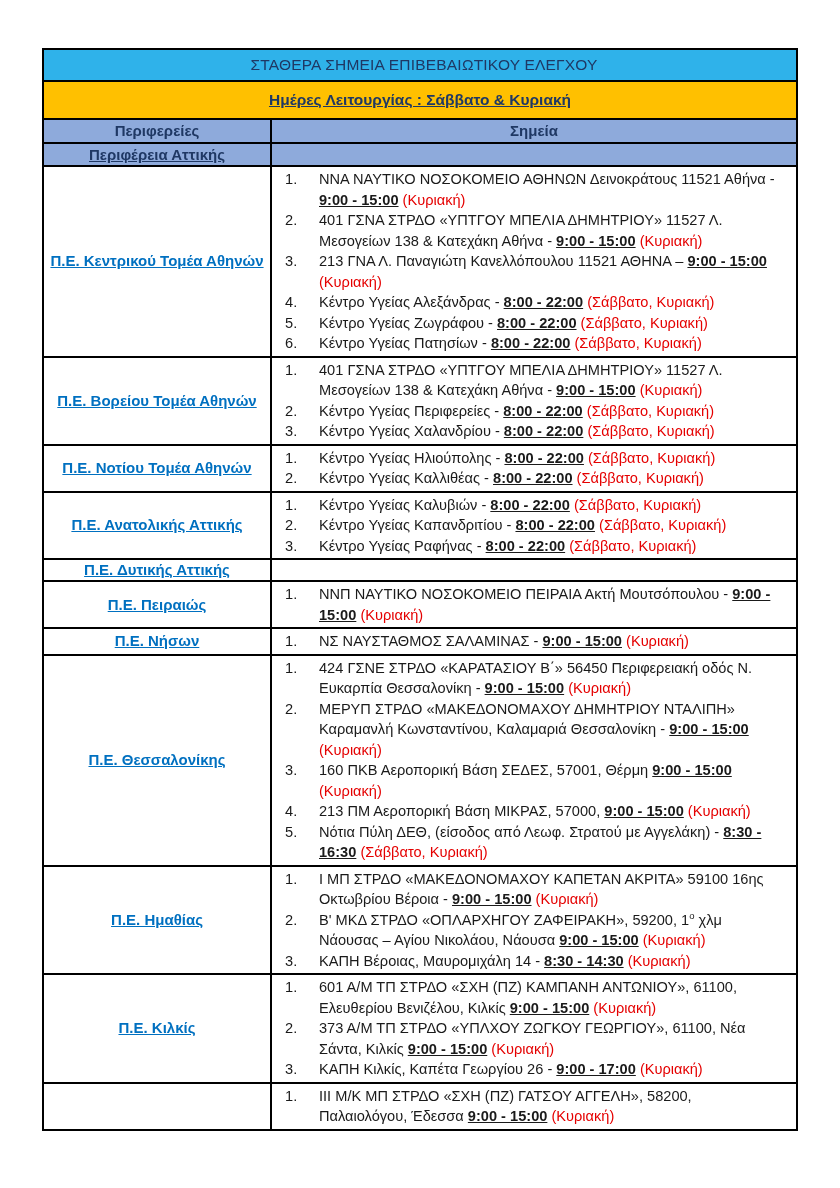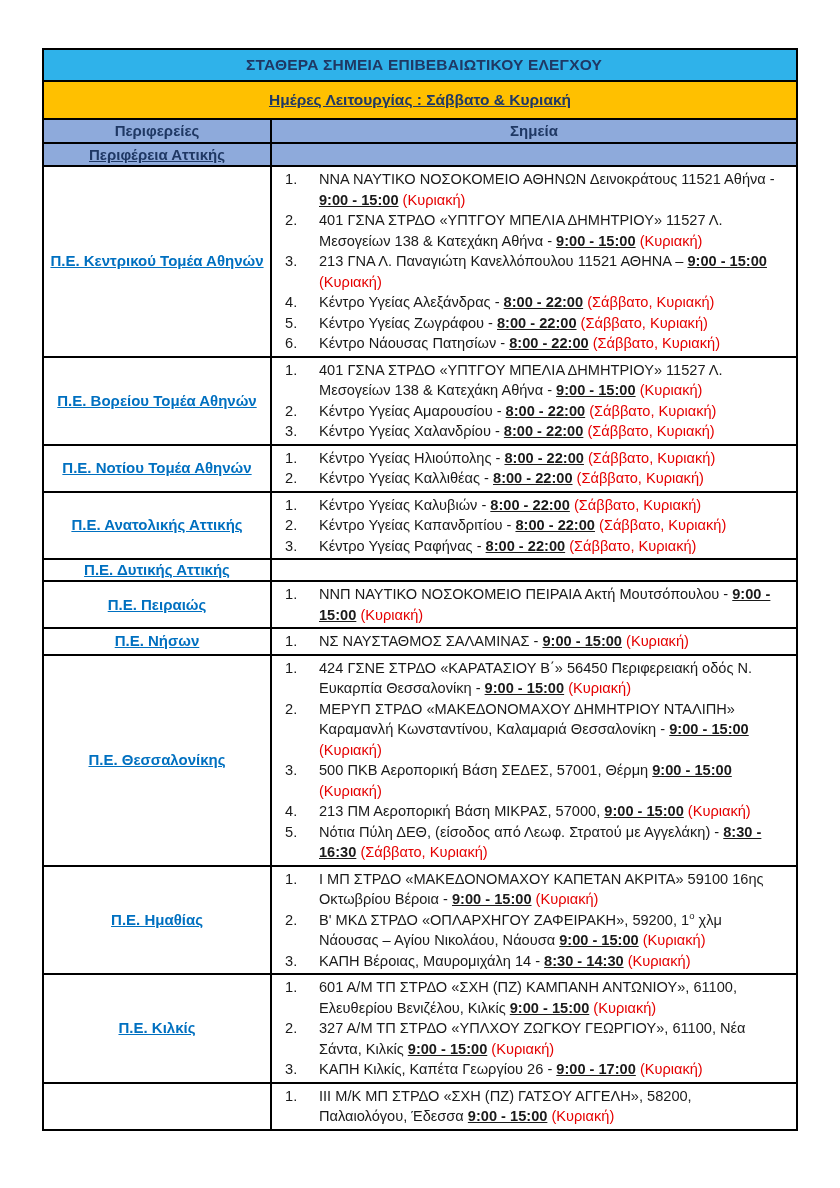--- a/index.html
+++ b/index.html
@@ -28,21 +28,21 @@
     border:2px solid var(--border-color);
     padding:0;vertical-align:middle;
   }
   col.c-left{width:228px;}
   
   .title-cell{
     background:var(--header-bg);
     height:30px;text-align:center;
   }
   .title-text{
-    color:var(--heading-text);font-weight:bold;font-size:15.5px;letter-spacing:.2px;margin-left:8px;
+    color:var(--heading-text);font-weight:normal;font-size:15.5px;letter-spacing:.2px;margin-left:8px;
   }
   .subtitle-cell{
     background:var(--subheader-bg);
     height:36px;text-align:center;
   }
   .subtitle-text{
     color:var(--heading-text);font-weight:bold;font-size:15.5px;
     text-decoration:underline;
   }
   
@@ -121,30 +121,30 @@
         </tr>
         <tr>
           <td class="left-cell region-cell"><span class="region-label">Π.Ε. Κεντρικού Τομέα Αθηνών</span></td>
           <td class="points-cell">
             <ol class="points-list">
               <li><span class="seg-t">ΝΝΑ ΝΑΥΤΙΚΟ ΝΟΣΟΚΟΜΕΙΟ ΑΘΗΝΩΝ Δεινοκράτους 11521 Αθήνα - </span><span class="seg-h">9:00 - 15:00</span><span class="seg-d"> (Κυριακή)</span></li>
               <li><span class="seg-t">401 ΓΣΝΑ ΣΤΡΔΟ «ΥΠΤΓΟΥ ΜΠΕΛΙΑ ΔΗΜΗΤΡΙΟΥ» 11527 Λ. Μεσογείων 138 &amp; Κατεχάκη Αθήνα - </span><span class="seg-h">9:00 - 15:00</span><span class="seg-d"> (Κυριακή)</span></li>
               <li><span class="seg-t">213 ΓΝΑ Λ. Παναγιώτη Κανελλόπουλου 11521 ΑΘΗΝΑ – </span><span class="seg-h">9:00 - 15:00</span><span class="seg-d"> (Κυριακή)</span></li>
               <li><span class="seg-t">Κέντρο Υγείας Αλεξάνδρας - </span><span class="seg-h">8:00 - 22:00</span><span class="seg-d"> (Σάββατο, Κυριακή)</span></li>
               <li><span class="seg-t">Κέντρο Υγείας Ζωγράφου - </span><span class="seg-h">8:00 - 22:00</span><span class="seg-d"> (Σάββατο, Κυριακή)</span></li>
-              <li><span class="seg-t">Κέντρο Νάουσας Πατησίων - </span><span class="seg-h">8:00 - 22:00</span><span class="seg-d"> (Σάββατο, Κυριακή)</span></li>
+              <li><span class="seg-t">Κέντρο Υγείας Πατησίων - </span><span class="seg-h">8:00 - 22:00</span><span class="seg-d"> (Σάββατο, Κυριακή)</span></li>
             </ol>
           </td>
         </tr>
         <tr>
           <td class="left-cell region-cell"><span class="region-label">Π.Ε. Βορείου Τομέα Αθηνών</span></td>
           <td class="points-cell">
             <ol class="points-list">
               <li><span class="seg-t">401 ΓΣΝΑ ΣΤΡΔΟ «ΥΠΤΓΟΥ ΜΠΕΛΙΑ ΔΗΜΗΤΡΙΟΥ» 11527 Λ. Μεσογείων 138 &amp; Κατεχάκη Αθήνα - </span><span class="seg-h">9:00 - 15:00</span><span class="seg-d"> (Κυριακή)</span></li>
-              <li><span class="seg-t">Κέντρο Υγείας Αμαρουσίου - </span><span class="seg-h">8:00 - 22:00</span><span class="seg-d"> (Σάββατο, Κυριακή)</span></li>
+              <li><span class="seg-t">Κέντρο Υγείας Περιφερείες - </span><span class="seg-h">8:00 - 22:00</span><span class="seg-d"> (Σάββατο, Κυριακή)</span></li>
               <li><span class="seg-t">Κέντρο Υγείας Χαλανδρίου - </span><span class="seg-h">8:00 - 22:00</span><span class="seg-d"> (Σάββατο, Κυριακή)</span></li>
             </ol>
           </td>
         </tr>
         <tr>
           <td class="left-cell region-cell"><span class="region-label">Π.Ε. Νοτίου Τομέα Αθηνών</span></td>
           <td class="points-cell">
             <ol class="points-list">
               <li><span class="seg-t">Κέντρο Υγείας Ηλιούπολης - </span><span class="seg-h">8:00 - 22:00</span><span class="seg-d"> (Σάββατο, Κυριακή)</span></li>
               <li><span class="seg-t">Κέντρο Υγείας Καλλιθέας - </span><span class="seg-h">8:00 - 22:00</span><span class="seg-d"> (Σάββατο, Κυριακή)</span></li>
@@ -180,42 +180,42 @@
               <li><span class="seg-t">ΝΣ ΝΑΥΣΤΑΘΜΟΣ ΣΑΛΑΜΙΝΑΣ - </span><span class="seg-h">9:00 - 15:00</span><span class="seg-d"> (Κυριακή)</span></li>
             </ol>
           </td>
         </tr>
         <tr>
           <td class="left-cell region-cell"><span class="region-label">Π.Ε. Θεσσαλονίκης</span></td>
           <td class="points-cell">
             <ol class="points-list">
               <li><span class="seg-t">424 ΓΣΝΕ ΣΤΡΔΟ «ΚΑΡΑΤΑΣΙΟΥ Β΄» 56450 Περιφερειακή οδός Ν. Ευκαρπία Θεσσαλονίκη - </span><span class="seg-h">9:00 - 15:00</span><span class="seg-d"> (Κυριακή)</span></li>
               <li><span class="seg-t">ΜΕΡΥΠ ΣΤΡΔΟ «ΜΑΚΕΔΟΝΟΜΑΧΟΥ ΔΗΜΗΤΡΙΟΥ ΝΤΑΛΙΠΗ» Καραμανλή Κωνσταντίνου, Καλαμαριά Θεσσαλονίκη - </span><span class="seg-h">9:00 - 15:00</span><span class="seg-d"> (Κυριακή)</span></li>
-              <li><span class="seg-t">500 ΠΚΒ Αεροπορική Βάση ΣΕΔΕΣ, 57001, Θέρμη </span><span class="seg-h">9:00 - 15:00</span><span class="seg-d"> (Κυριακή)</span></li>
+              <li><span class="seg-t">160 ΠΚΒ Αεροπορική Βάση ΣΕΔΕΣ, 57001, Θέρμη </span><span class="seg-h">9:00 - 15:00</span><span class="seg-d"> (Κυριακή)</span></li>
               <li><span class="seg-t">213 ΠΜ Αεροπορική Βάση ΜΙΚΡΑΣ, 57000, </span><span class="seg-h">9:00 - 15:00</span><span class="seg-d"> (Κυριακή)</span></li>
               <li><span class="seg-t">Νότια Πύλη ΔΕΘ, (είσοδος από Λεωφ. Στρατού με Αγγελάκη) - </span><span class="seg-h">8:30 - 16:30</span><span class="seg-d"> (Σάββατο, Κυριακή)</span></li>
             </ol>
           </td>
         </tr>
         <tr>
           <td class="left-cell region-cell"><span class="region-label">Π.Ε. Ημαθίας</span></td>
           <td class="points-cell">
             <ol class="points-list">
               <li><span class="seg-t">Ι ΜΠ ΣΤΡΔΟ «ΜΑΚΕΔΟΝΟΜΑΧΟΥ ΚΑΠΕΤΑΝ ΑΚΡΙΤΑ» 59100 16ης Οκτωβρίου Βέροια - </span><span class="seg-h">9:00 - 15:00</span><span class="seg-d"> (Κυριακή)</span></li>
               <li><span class="seg-t">Β' ΜΚΔ ΣΤΡΔΟ «ΟΠΛΑΡΧΗΓΟΥ ΖΑΦΕΙΡΑΚΗ», 59200, 1</span><sup class="seg-sup">ο</sup><span class="seg-t"> χλμ Νάουσας – Αγίου Νικολάου, Νάουσα </span><span class="seg-h">9:00 - 15:00</span><span class="seg-d"> (Κυριακή)</span></li>
               <li><span class="seg-t">ΚΑΠΗ Βέροιας, Μαυρομιχάλη 14 - </span><span class="seg-h">8:30 - 14:30</span><span class="seg-d"> (Κυριακή)</span></li>
             </ol>
           </td>
         </tr>
         <tr>
           <td class="left-cell region-cell"><span class="region-label">Π.Ε. Κιλκίς</span></td>
           <td class="points-cell">
             <ol class="points-list">
               <li><span class="seg-t">601 Α/Μ ΤΠ ΣΤΡΔΟ «ΣΧΗ (ΠΖ) ΚΑΜΠΑΝΗ ΑΝΤΩΝΙΟΥ», 61100, Ελευθερίου Βενιζέλου, Κιλκίς </span><span class="seg-h">9:00 - 15:00</span><span class="seg-d"> (Κυριακή)</span></li>
-              <li><span class="seg-t">327 Α/Μ ΤΠ ΣΤΡΔΟ «ΥΠΛΧΟΥ ΖΩΓΚΟΥ ΓΕΩΡΓΙΟΥ», 61100, Νέα Σάντα, Κιλκίς </span><span class="seg-h">9:00 - 15:00</span><span class="seg-d"> (Κυριακή)</span></li>
+              <li><span class="seg-t">373 Α/Μ ΤΠ ΣΤΡΔΟ «ΥΠΛΧΟΥ ΖΩΓΚΟΥ ΓΕΩΡΓΙΟΥ», 61100, Νέα Σάντα, Κιλκίς </span><span class="seg-h">9:00 - 15:00</span><span class="seg-d"> (Κυριακή)</span></li>
               <li><span class="seg-t">ΚΑΠΗ Κιλκίς, Καπέτα Γεωργίου 26 - </span><span class="seg-h">9:00 - 17:00</span><span class="seg-d"> (Κυριακή)</span></li>
             </ol>
           </td>
         </tr>
         <tr>
           <td class="left-cell region-cell"></td>
           <td class="points-cell">
             <ol class="points-list">
               <li><span class="seg-t">ΙΙΙ Μ/Κ ΜΠ ΣΤΡΔΟ «ΣΧΗ (ΠΖ) ΓΑΤΣΟΥ ΑΓΓΕΛΗ», 58200, Παλαιολόγου, Έδεσσα </span><span class="seg-h">9:00 - 15:00</span><span class="seg-d"> (Κυριακή)</span></li>
             </ol>

